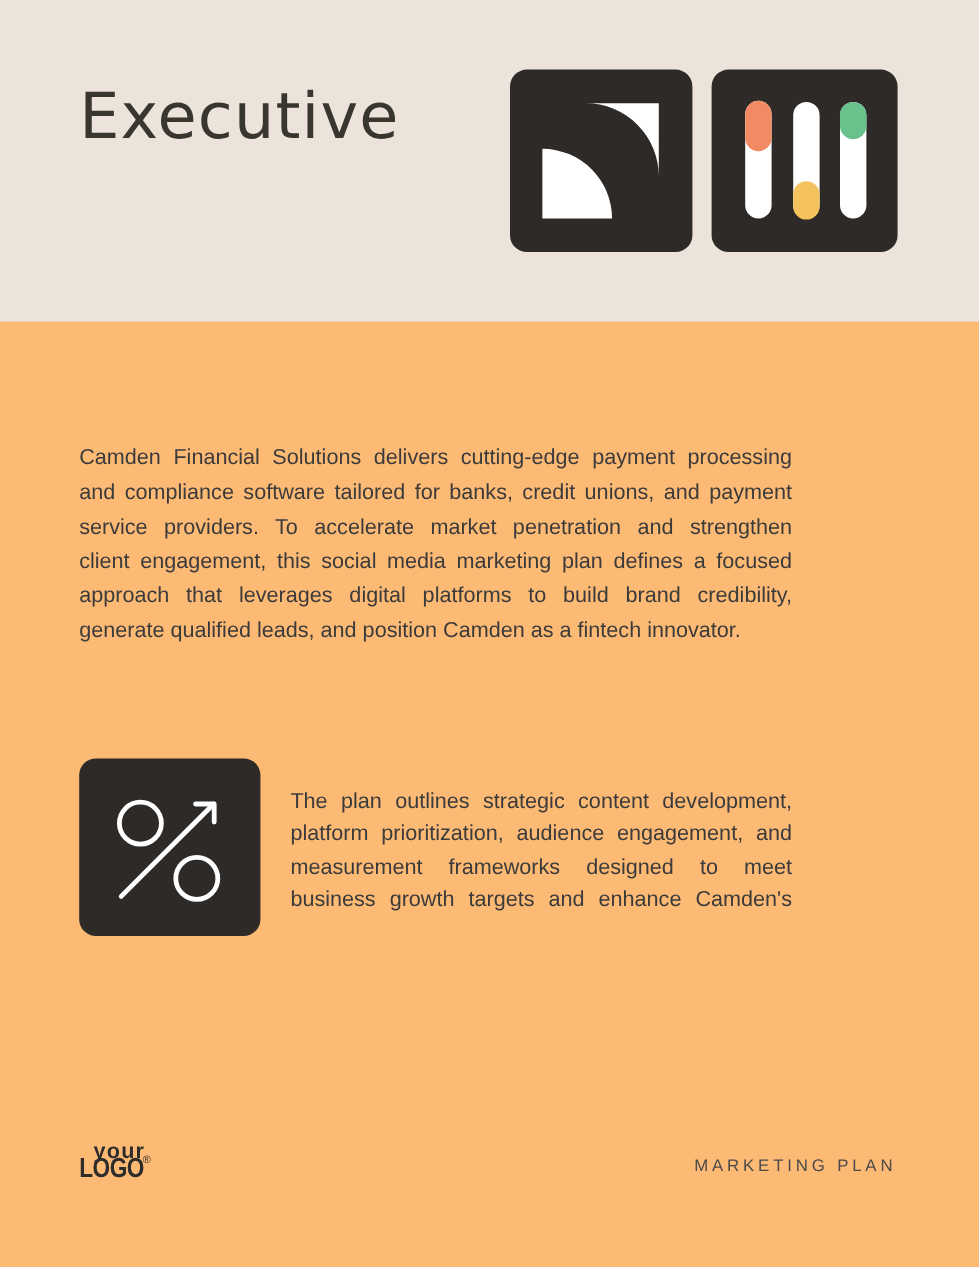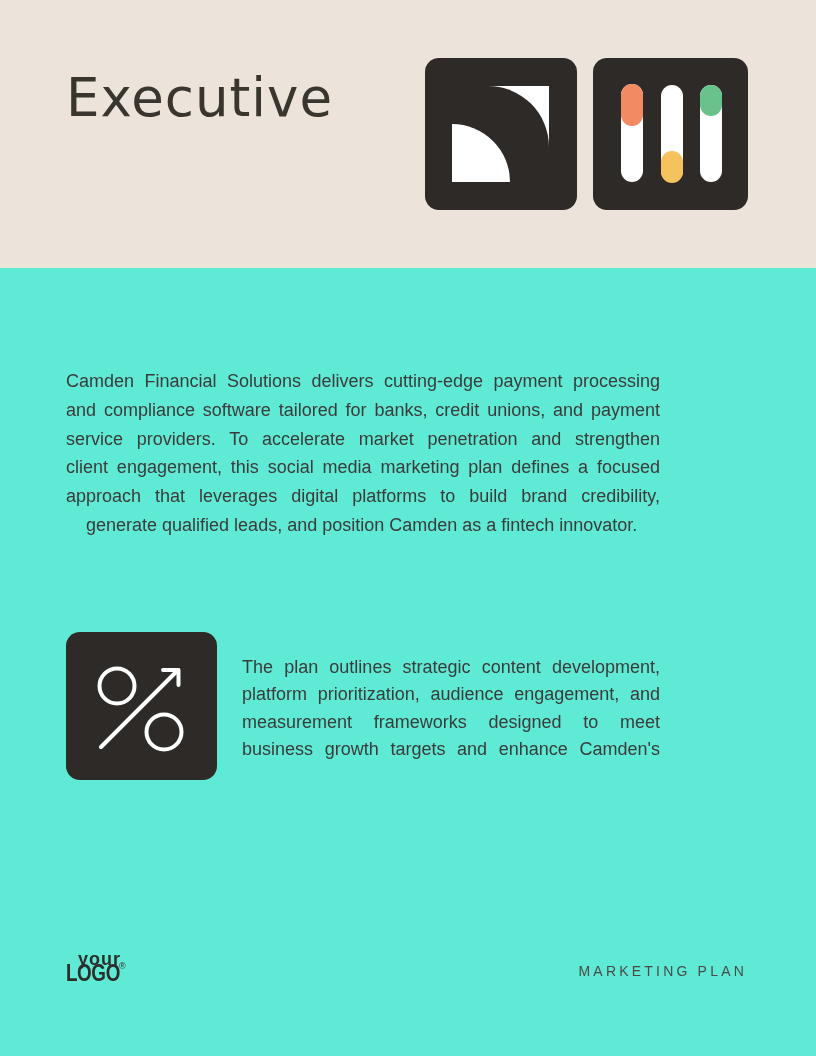--- a/index.html
+++ b/index.html
@@ -1,20 +1,20 @@
 <!DOCTYPE html>
 <html><head>
 <meta charset="utf-8">
 <style>
   html, body { margin: 0; padding: 0; background: #ffffff; }
   .page {
     position: relative;
     width: 816px;
     height: 1056px;
-    background: #5eead4;
+    background: #fdba74;
     font-family: "Liberation Sans", sans-serif;
     overflow: hidden;
   }
   .band {
     position: absolute;
     left: 0; top: 0; right: 0;
     height: 268px;
     background: #ece4db;
   }
   .title {
@@ -46,21 +46,21 @@
   }
   .feature-text {
     position: absolute;
     left: 242px; top: 654px;
     width: 418px;
     font-size: 18px;
     line-height: 27.4px;
     color: #3b3b3b;
   }
   .jline { text-align: justify; text-align-last: justify; }
-  .jline.last { text-align-last: auto; margin-left: 20px; }
+  .jline.last { text-align-last: auto; }
   .logo {
     position: absolute;
     left: 66px; top: 950px;
     width: 90px; height: 42px;
     color: #2e2d2b;
   }
   .logo-your {
     position: absolute;
     left: 12px; top: 0;
     font-weight: 700;

